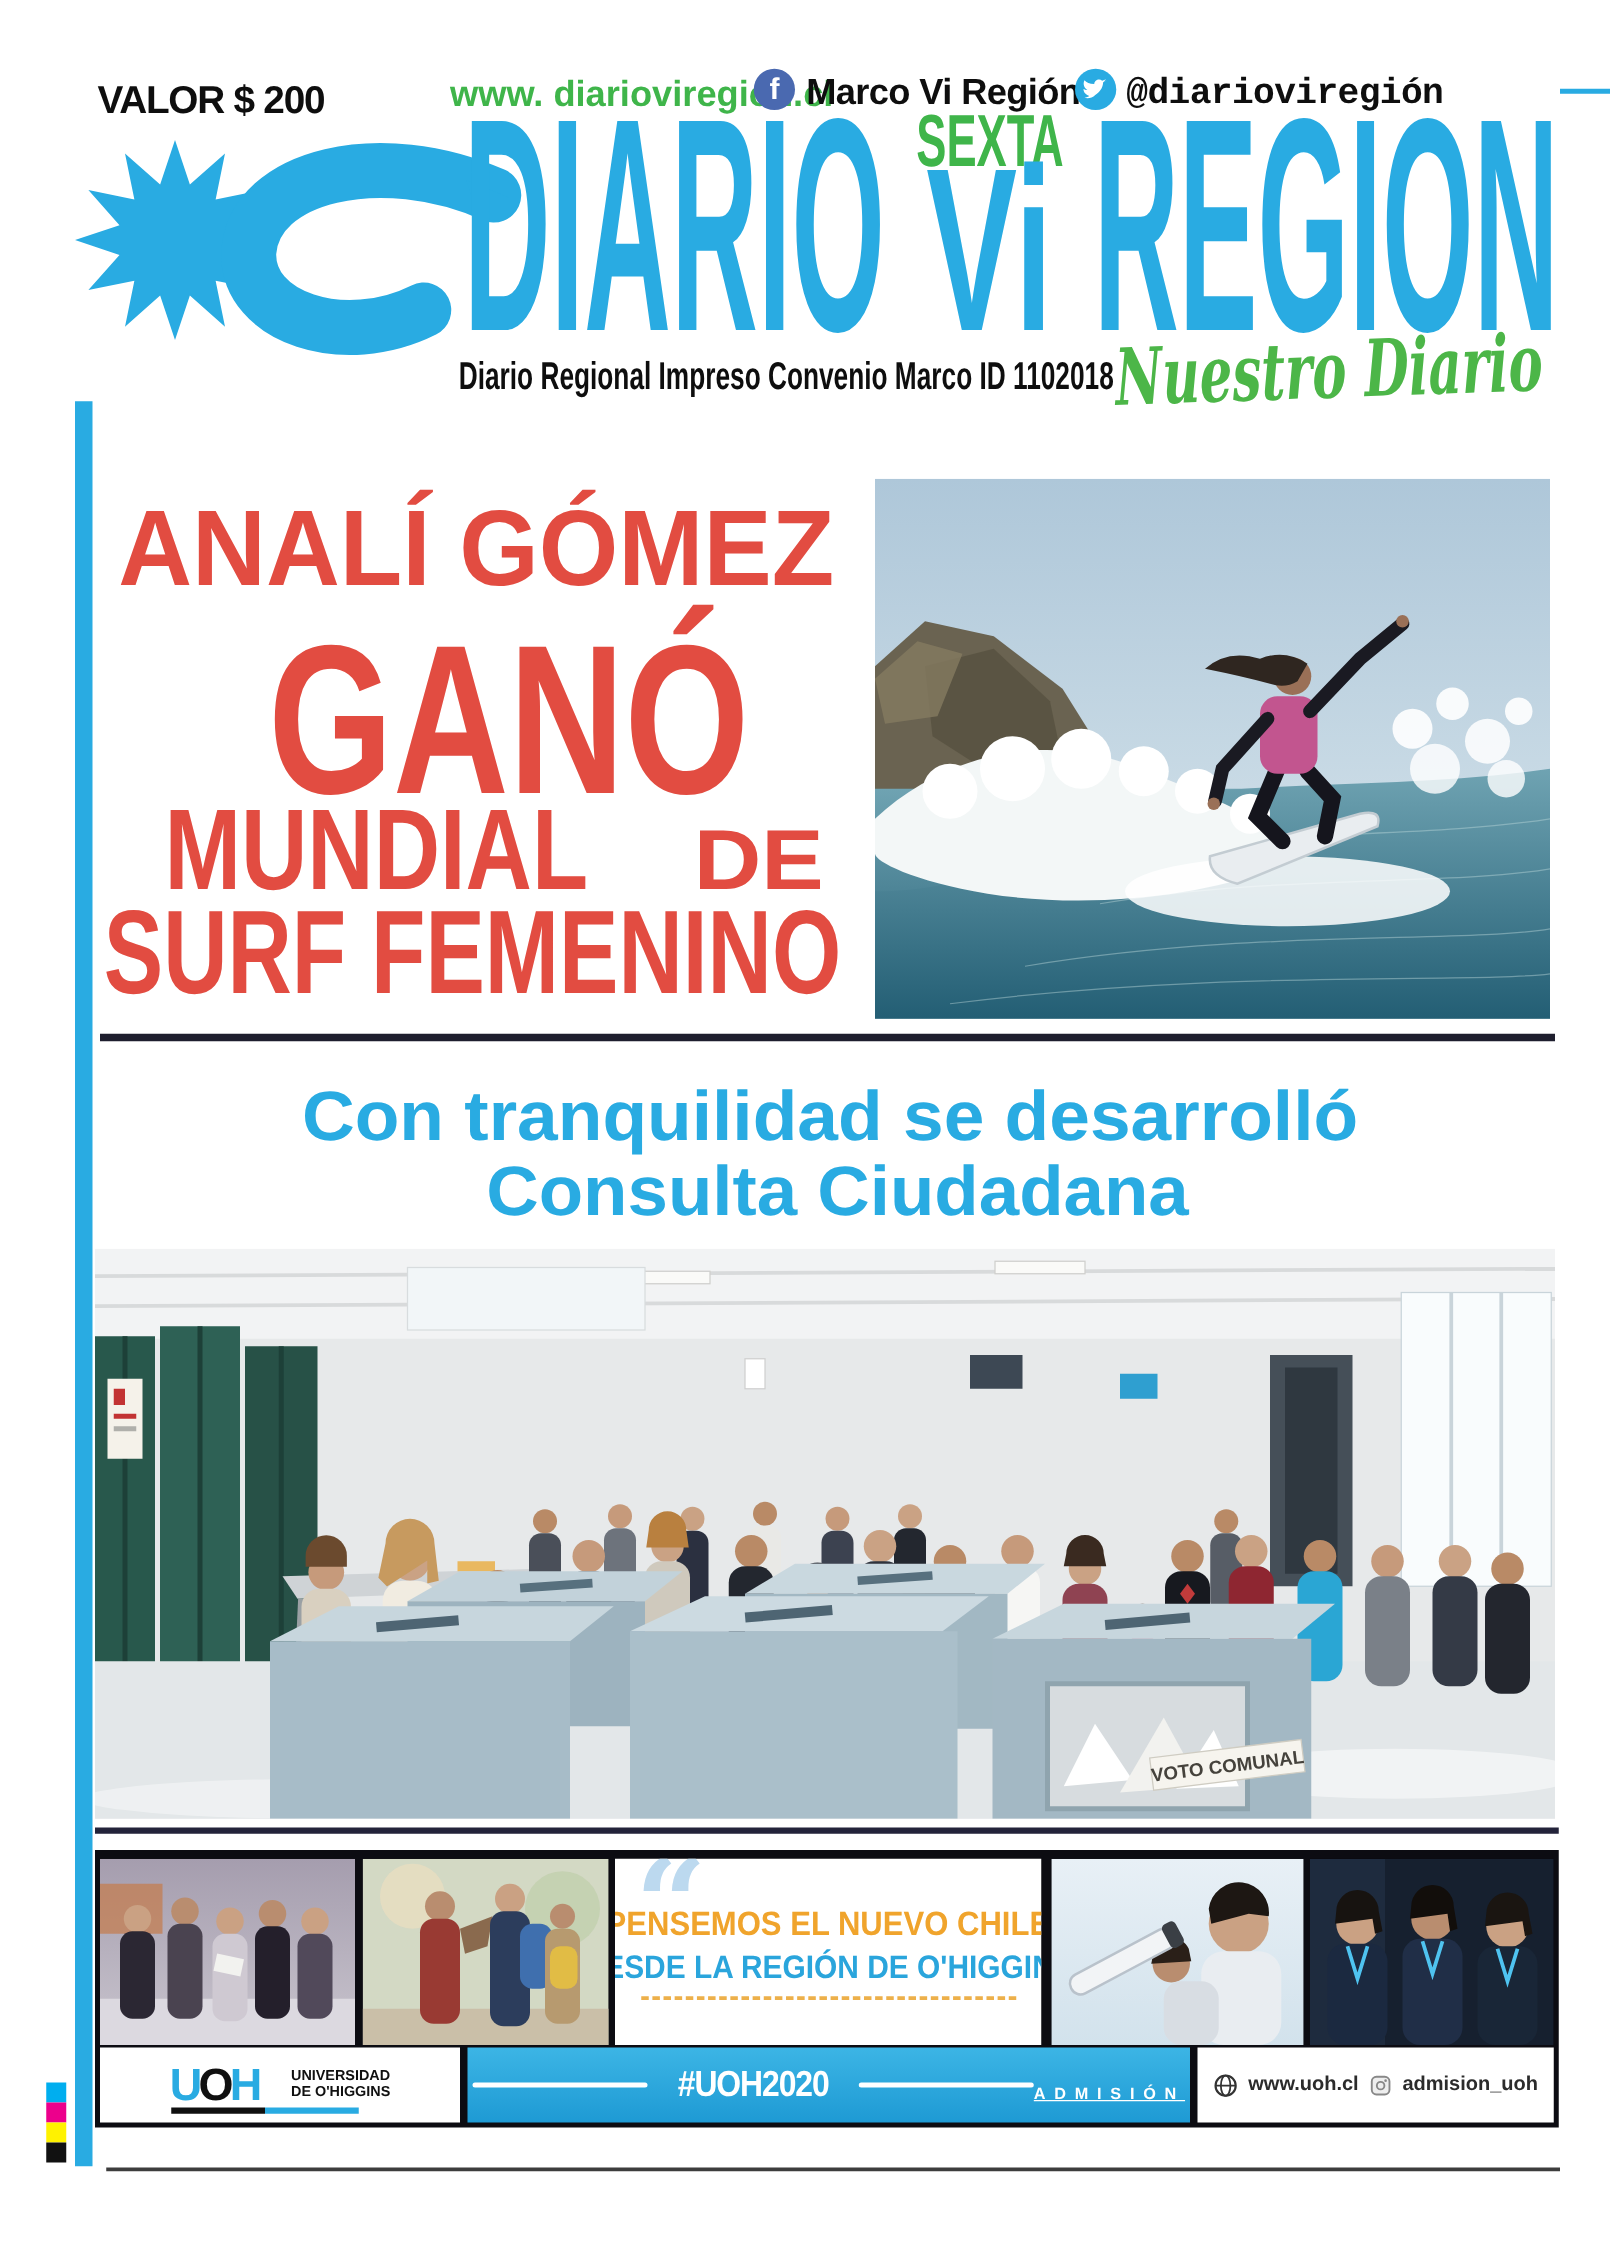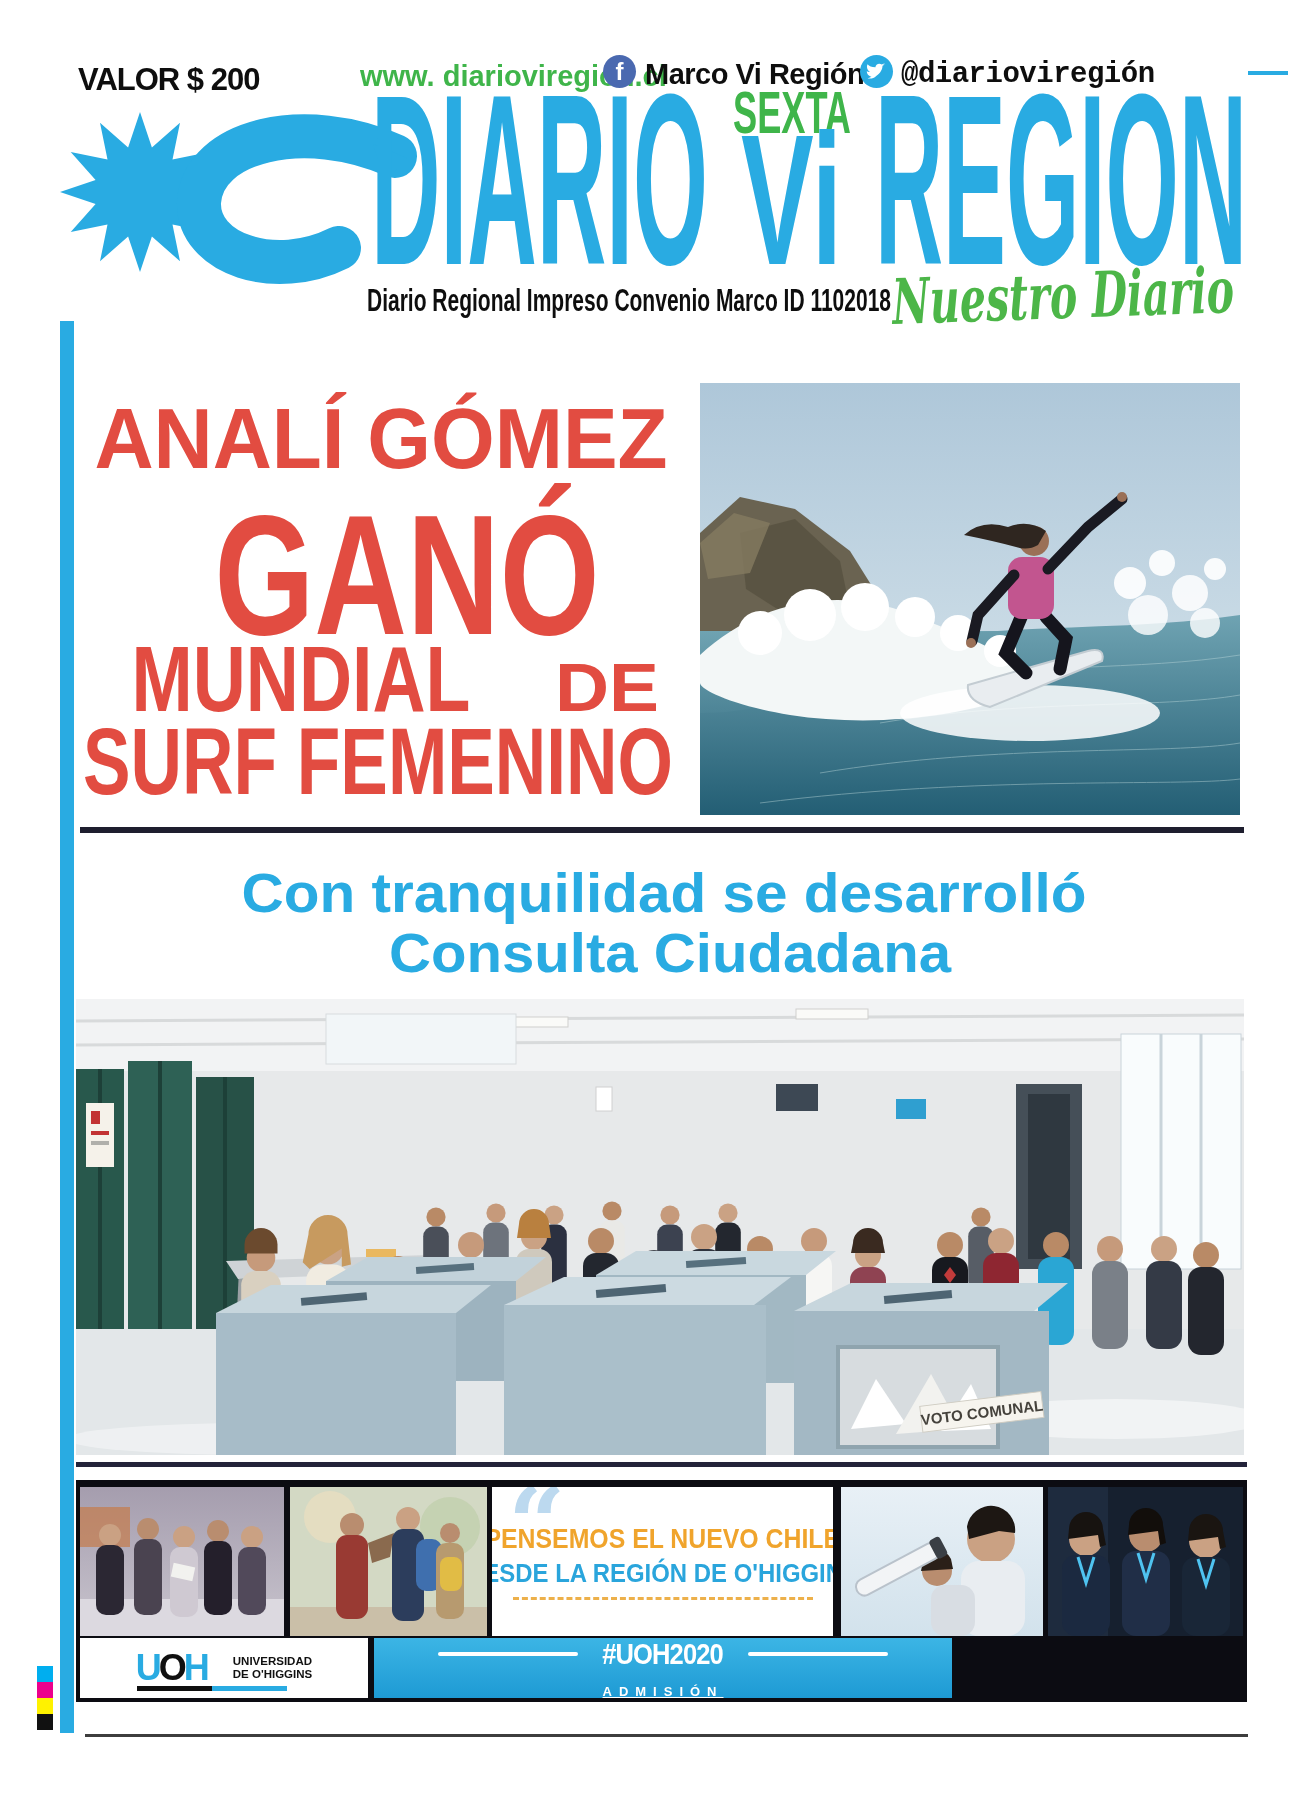--- a/index.html
+++ b/index.html
@@ -31,21 +31,21 @@
               color:#BCD9EF;font-weight:bold;line-height:1;}
   .q1{font-size:27px;font-weight:bold;color:#F0A42C;transform:scaleX(.92);white-space:nowrap;z-index:2;}
   .q2{font-size:26px;font-weight:bold;color:#2AA5DC;transform:scaleX(.92);white-space:nowrap;z-index:2;margin-top:3px;}
   .qdash{width:300px;border-top:3px dashed #EDB04A;margin-top:8px;}
   .uoh-panel{background:#fff;display:flex;align-items:center;justify-content:center;gap:26px;}
   .uoh-mark{font-size:36px;font-weight:bold;letter-spacing:-3px;line-height:1;}
   .uoh-mark .c{color:#29ABE2;} .uoh-mark .k{color:#101010;}
   .uoh-name{font-size:11.5px;font-weight:bold;color:#101010;line-height:1.15;}
   .uoh-bar{position:absolute;left:50%;transform:translateX(-58%);bottom:7px;width:150px;height:5px;
            background:linear-gradient(90deg,#101010 0 50%,#29ABE2 50% 100%);}
-  .adm-panel{background:linear-gradient(180deg,#3CB5E5,#1E9AD4);display:flex;flex-direction:column;
+  .adm-panel{background:linear-gradient(180deg,#3CB5E5,#1E9AD4);display:flex;flex-direction:row;
              align-items:center;justify-content:center;color:#fff;}
   .adm-row{display:flex;align-items:center;gap:16px;}
   .adm-line{width:140px;height:4px;background:#fff;border-radius:2px;}
   .hashtag{font-size:29px;font-weight:bold;transform:scaleX(.88);letter-spacing:-1px;white-space:nowrap;}
   .admision{font-size:13px;font-weight:bold;letter-spacing:7px;margin-top:13px;text-decoration:underline;}
   .links-panel{background:#fff;display:flex;align-items:center;justify-content:center;gap:9px;color:#2b2b2b;}
   .links-panel .t{font-size:16px;font-weight:bold;}
   
   .sw{left:37px;width:16px;height:16px;}
 </style>
@@ -444,20 +444,34 @@
       <div class="uoh-bar"></div>
     </div>
     <div class="panel adm-panel" style="left:298px;top:158px;width:578px;height:60px;">
       <div class="adm-row">
         <div class="adm-line"></div>
         <div class="hashtag">#UOH2020</div>
         <div class="adm-line"></div>
       </div>
       <div class="admision">ADMISIÓN</div>
     </div>
+    <div class="panel links-panel" style="left:882px;top:158px;width:285px;height:60px;">
+      <svg width="19" height="19" viewBox="0 0 20 20">
+        <circle cx="10" cy="10" r="8.5" fill="none" stroke="#333" stroke-width="1.8"></circle>
+        <ellipse cx="10" cy="10" rx="4" ry="8.5" fill="none" stroke="#333" stroke-width="1.5"></ellipse>
+        <line x1="1.5" y1="10" x2="18.5" y2="10" stroke="#333" stroke-width="1.5"></line>
+      </svg>
+      <span class="t">www.uoh.cl</span>
+      <svg width="17" height="17" viewBox="0 0 18 18">
+        <rect x="1.5" y="1.5" width="15" height="15" rx="4" fill="#eee" stroke="#888" stroke-width="1.6"></rect>
+        <circle cx="9" cy="9" r="3.2" fill="none" stroke="#888" stroke-width="1.6"></circle>
+          <circle cx="13.2" cy="4.8" r="1.1" fill="#888"></circle>
+      </svg>
+      <span class="t">admision_uoh</span>
+    </div>
   </div>
 
   <div class="abs sw" style="top:1666px;background:#00AEEF;"></div>
   <div class="abs sw" style="top:1682px;background:#EC008C;"></div>
   <div class="abs sw" style="top:1698px;background:#FFF200;"></div>
   <div class="abs sw" style="top:1714px;background:#111111;"></div>
 
   <div class="abs" style="left:85px;top:1734px;width:1163px;height:3px;background:#3d3d3d;"></div>
 </div>
 

